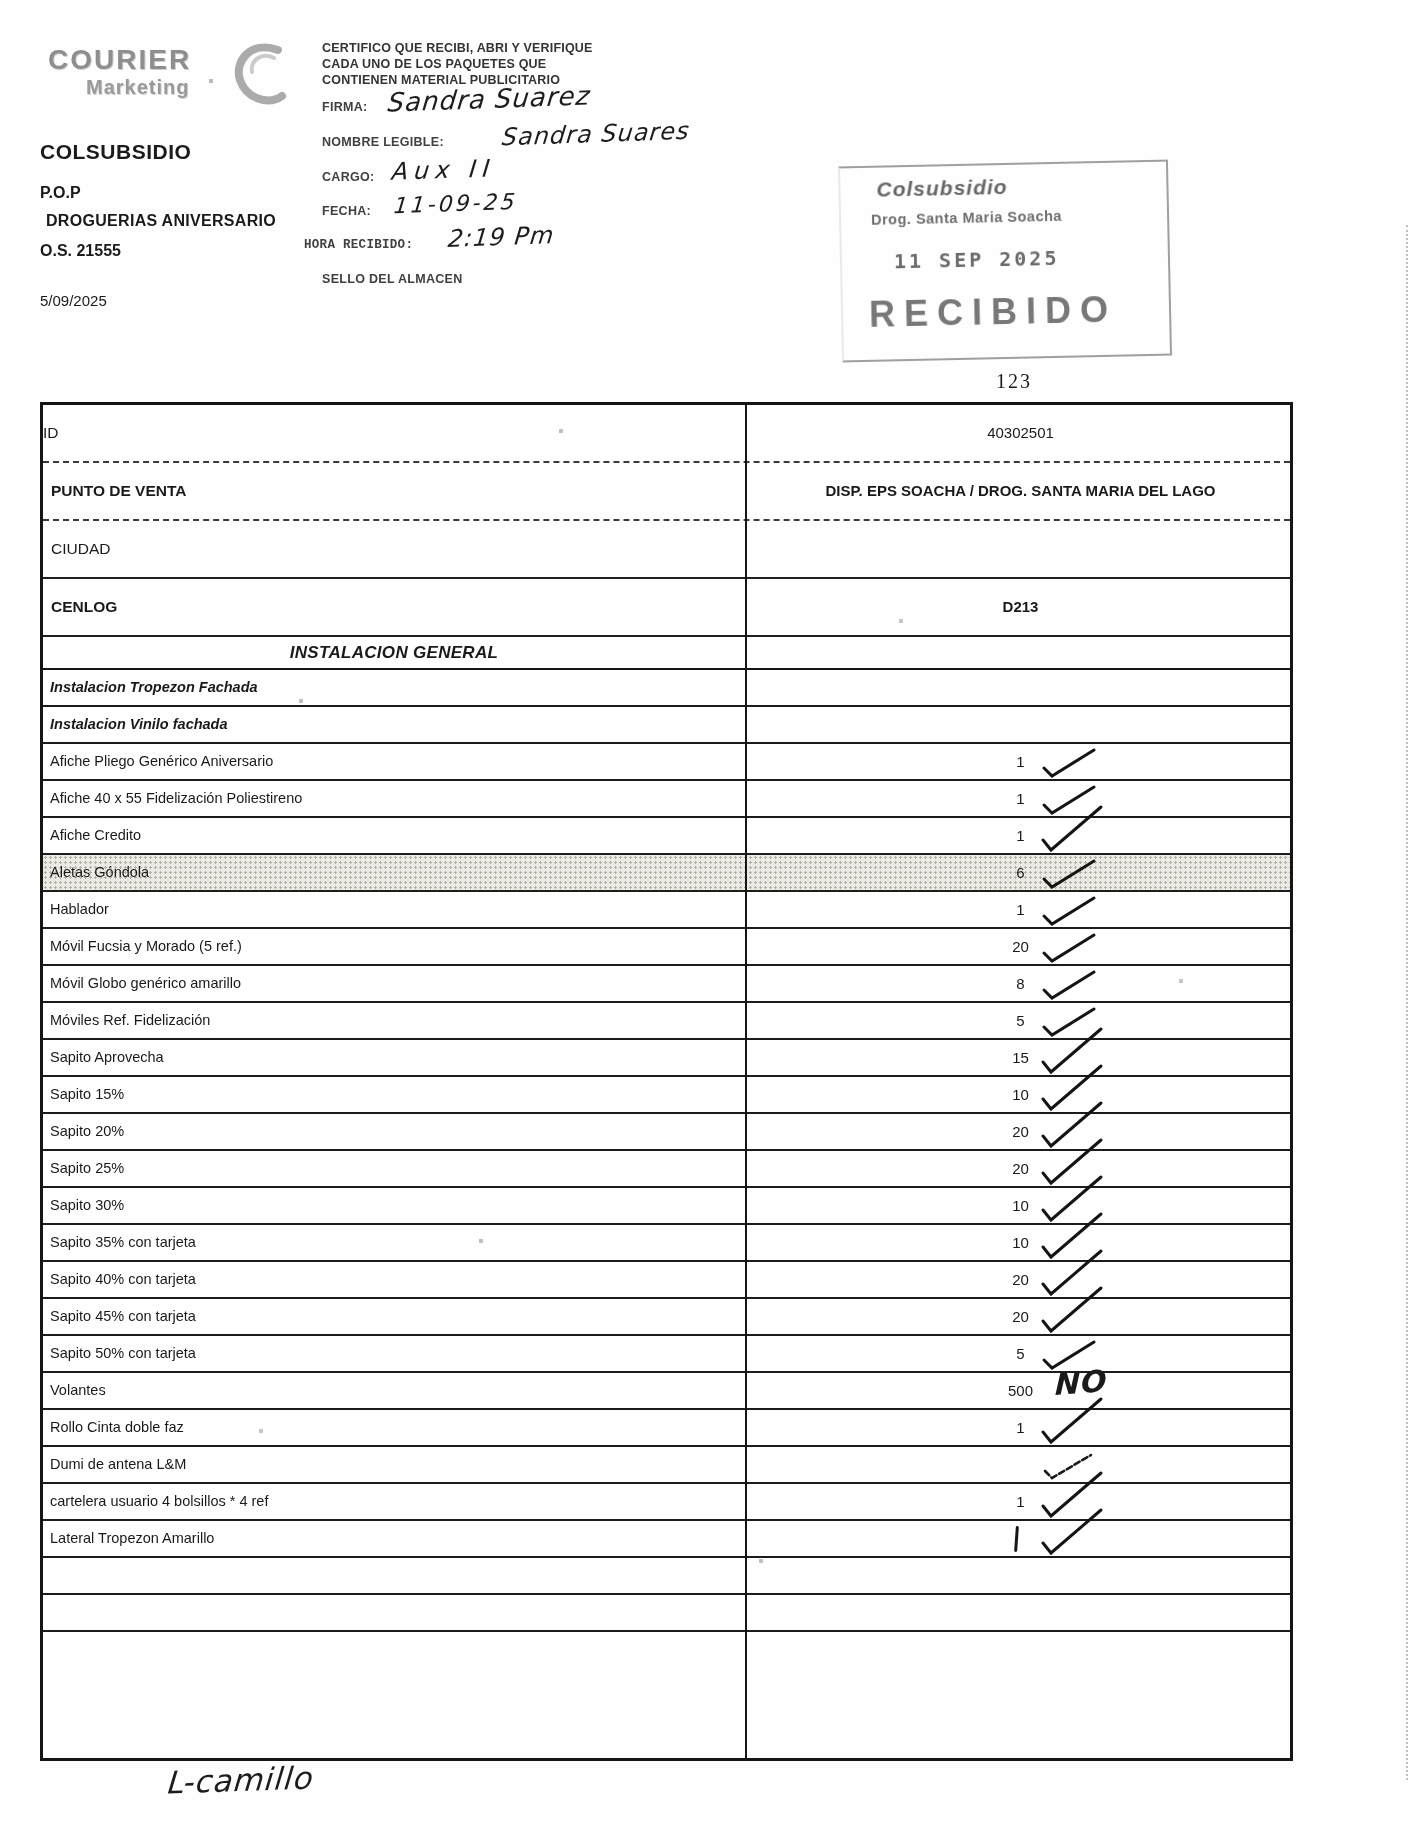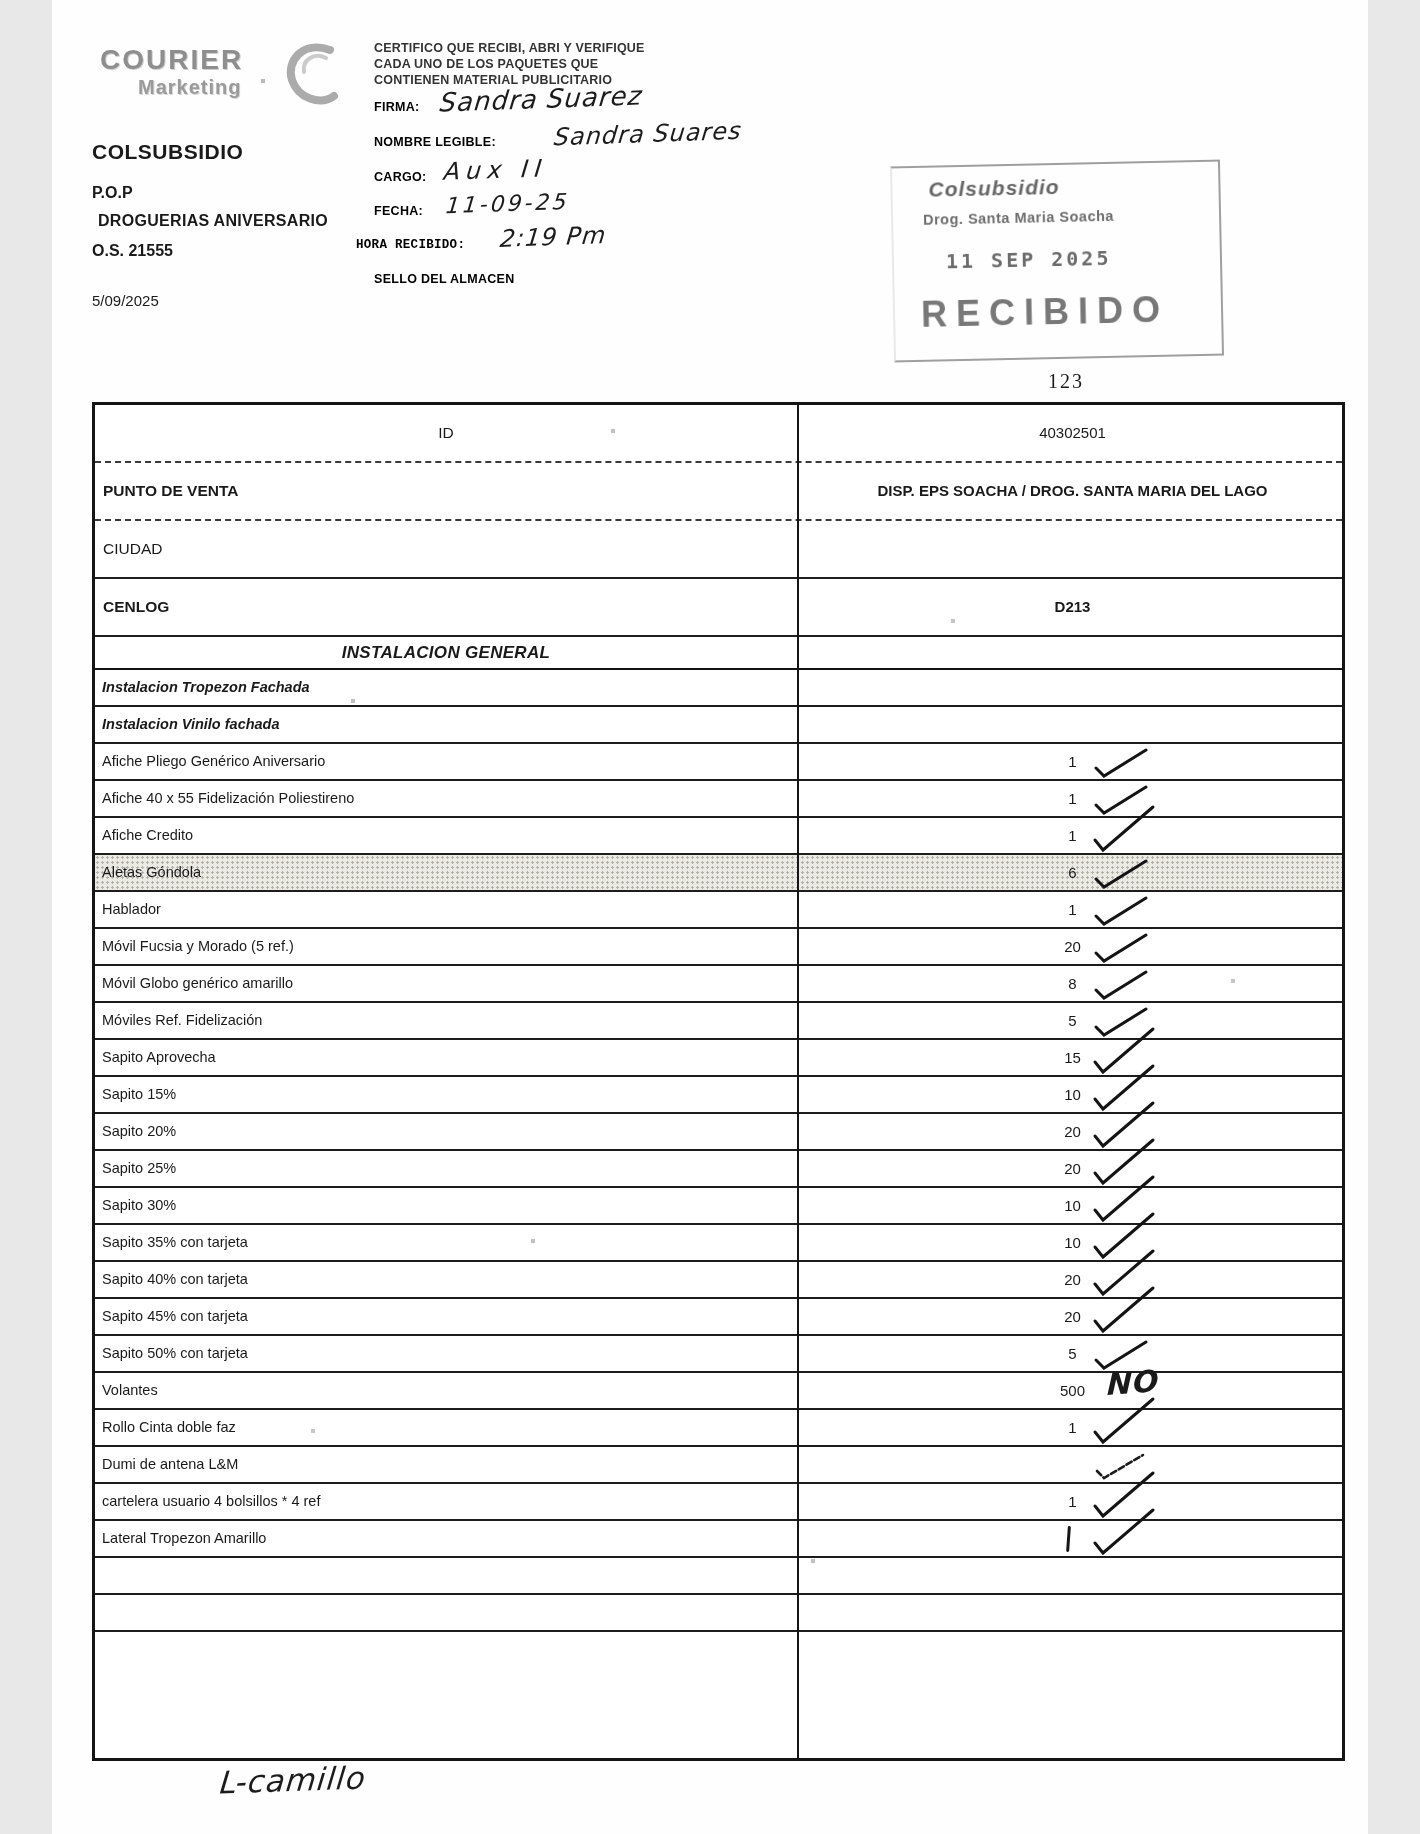--- a/index.html
+++ b/index.html
@@ -1,39 +1,39 @@
 <!DOCTYPE html>
 <html><head>
 <meta charset="utf-8">
 <style>
   * { margin:0; padding:0; box-sizing:border-box; }
   html,body { background:#e8e8e8; }
   .page {
-    position:relative; width:1316px; height:1834px; background:#fefefe;
+    position:relative; width:1420px; height:1834px; background:#fefefe;
     font-family:"Liberation Sans", sans-serif; color:#1a1a1a; overflow:hidden;
     margin:0 auto;
   }
   
   .logo { position:absolute; left:48px; top:44px; width:250px; height:90px; }
   .logo-title { font-size:28px; font-weight:700; letter-spacing:2px; color:#8e8e8e;
     text-shadow:1px 1px 0 #cfcfcf; }
   .logo-sub { position:absolute; left:38px; top:32px; font-size:20px; font-weight:700;
     color:#9a9a9a; letter-spacing:1px; text-shadow:1px 1px 0 #d4d4d4; }
   .logo-swoosh { position:absolute; left:180px; top:-6px; }
   
   .client { position:absolute; left:40px; top:140px; }
   .client .c1 { font-size:21px; font-weight:700; letter-spacing:.5px; }
   .client .c2 { margin-top:20px; font-size:16px; font-weight:700; }
   .client .c3 { margin-top:10px; font-size:16px; font-weight:700; letter-spacing:.3px;margin-left:6px; }
   .client .c4 { margin-top:12px; font-size:16px; font-weight:700; }
   .client .c5 { margin-top:32px; font-size:15px; font-weight:400; }
   
   .cert { position:absolute; left:322px; top:40px; font-size:12.5px; font-weight:700;
     color:#333; line-height:16px; letter-spacing:.2px; }
-  .fld { position:absolute; font-size:12.5px; font-weight:700; color:#000000; letter-spacing:.3px; }
+  .fld { position:absolute; font-size:12.5px; font-weight:700; color:#404040; letter-spacing:.3px; }
   .hw { font-family:"DejaVu Sans", sans-serif; font-style:italic; color:#1c1c1c;
     transform:rotate(-2deg) skewX(-8deg); display:inline-block; letter-spacing:1px; white-space:nowrap; }
   .hwv { position:absolute; }
   
   .stamp { position:absolute; left:840px; top:163px; width:330px; height:196px;
     transform:rotate(-1.2deg); border:2px solid rgba(80,80,80,.55); border-left-color:rgba(80,80,80,.12);
     color:#565656; filter:blur(.3px); }
   .stamp .s1 { position:absolute; left:36px; top:10px; font-size:21px; font-weight:700;
     letter-spacing:1px; font-style:italic; color:rgba(75,75,75,.85); }
   .stamp .s2 { position:absolute; left:30px; top:44px; font-size:14.5px; font-weight:600;
@@ -45,21 +45,21 @@
   .pagenum { position:absolute; left:996px; top:370px; font-family:"Liberation Serif", serif;
     font-size:20px; letter-spacing:2px; }
   
   .tbl { position:absolute; left:40px; top:402px; width:1253px; height:1359px;
     border:3px solid #151515; background:#fff; }
   .vdiv { position:absolute; left:702px; top:0; bottom:0; width:0; border-left:2.5px solid #161616; z-index:5; }
   .row-info { position:relative; height:58px; border-bottom:2px solid #1f1f1f; }
   .row-info.dash { border-bottom-style:dashed; border-bottom-color:#3a3a3a; }
   .row-info .lbl { position:absolute; left:8px; top:0; line-height:56px; font-size:15.5px; }
   .row-info .lbl.b { font-weight:700; }
-  .row-info .lbl.ctr { left:0; width:702px; text-align:center; }
+  .row-info .lbl.ctr { left:0; width:702px; text-align:left; }
   .row-info .val { position:absolute; left:704px; width:547px; top:0; line-height:56px;
     text-align:center; font-size:15px; }
   .row-info .val.b { font-weight:700; }
   .row-sec { position:relative; height:33px; border-bottom:2.5px solid #141414; }
   .row-sec .st { position:absolute; left:0; width:702px; text-align:center; line-height:31px;
     font-size:17px; font-weight:700; font-style:italic; letter-spacing:.3px; }
   .row-item { position:relative; height:37px; border-bottom:2px solid #1c1c1c; overflow:visible; }
   .row-item:last-child { border-bottom:none; }
   .row-item .ilbl { position:absolute; left:7px; top:0; line-height:35px; font-size:14.5px; white-space:nowrap; }
   .row-item .ilbl.bi { font-weight:700; font-style:italic; }

